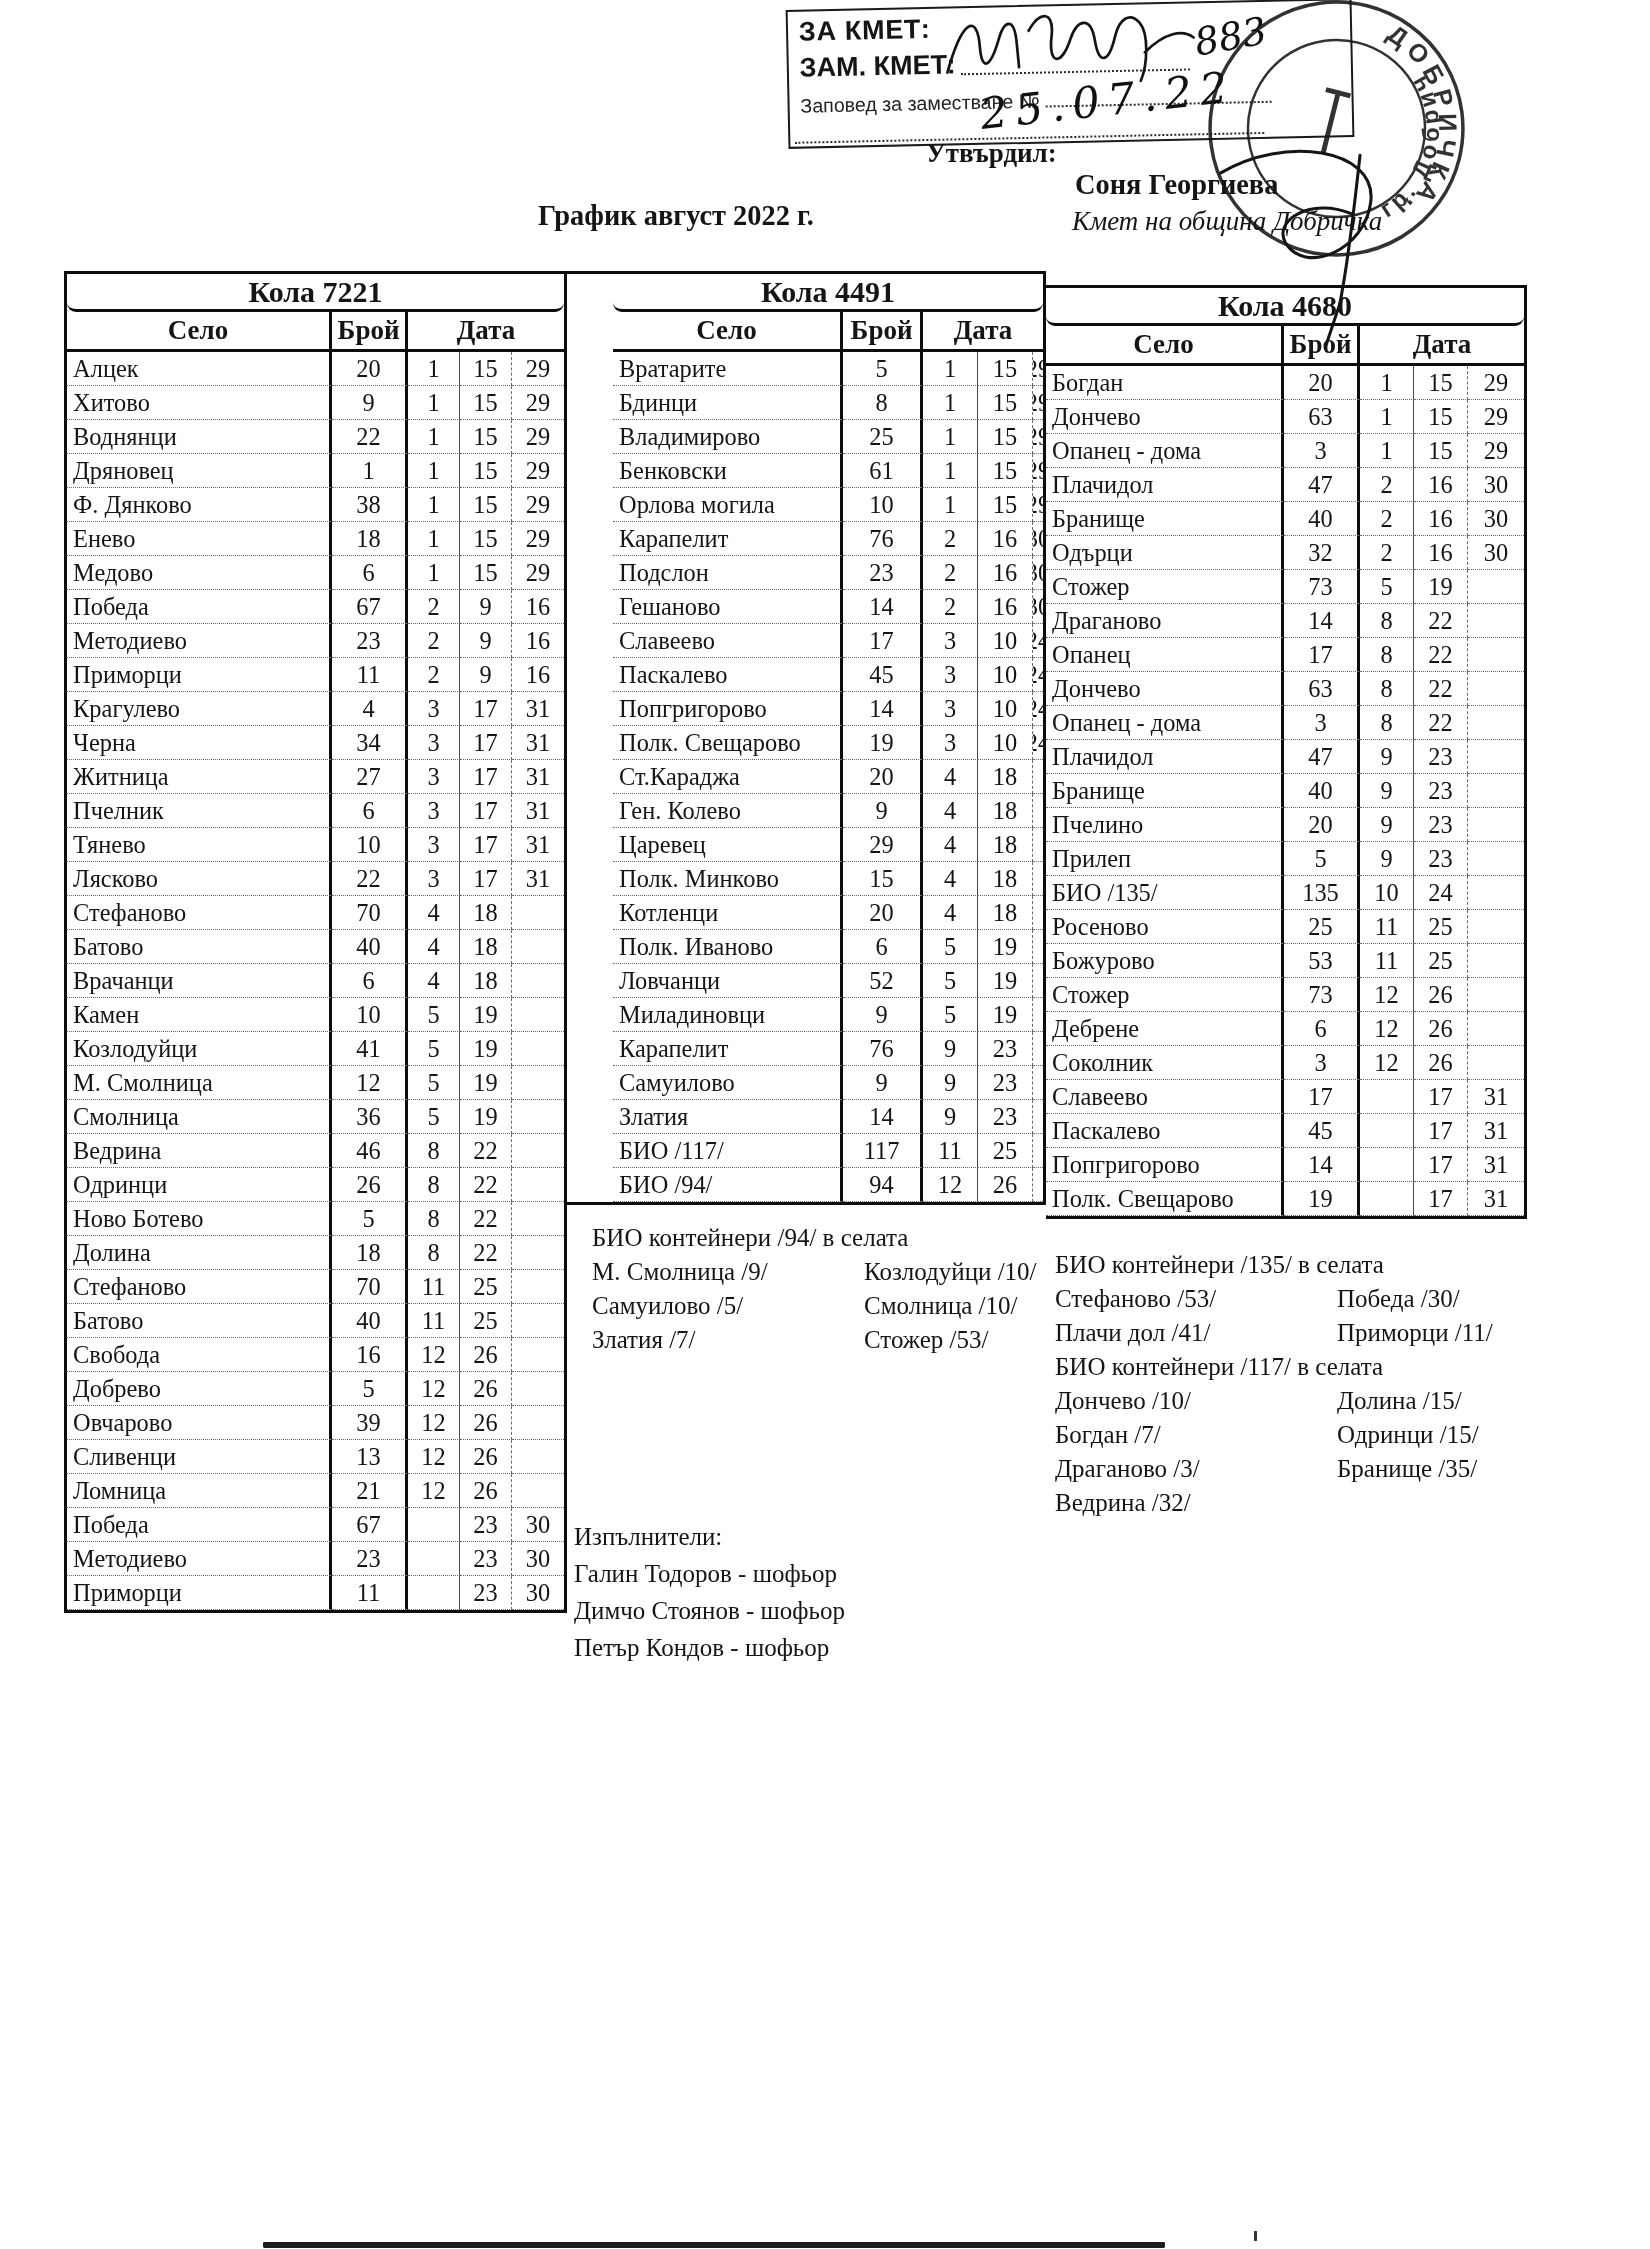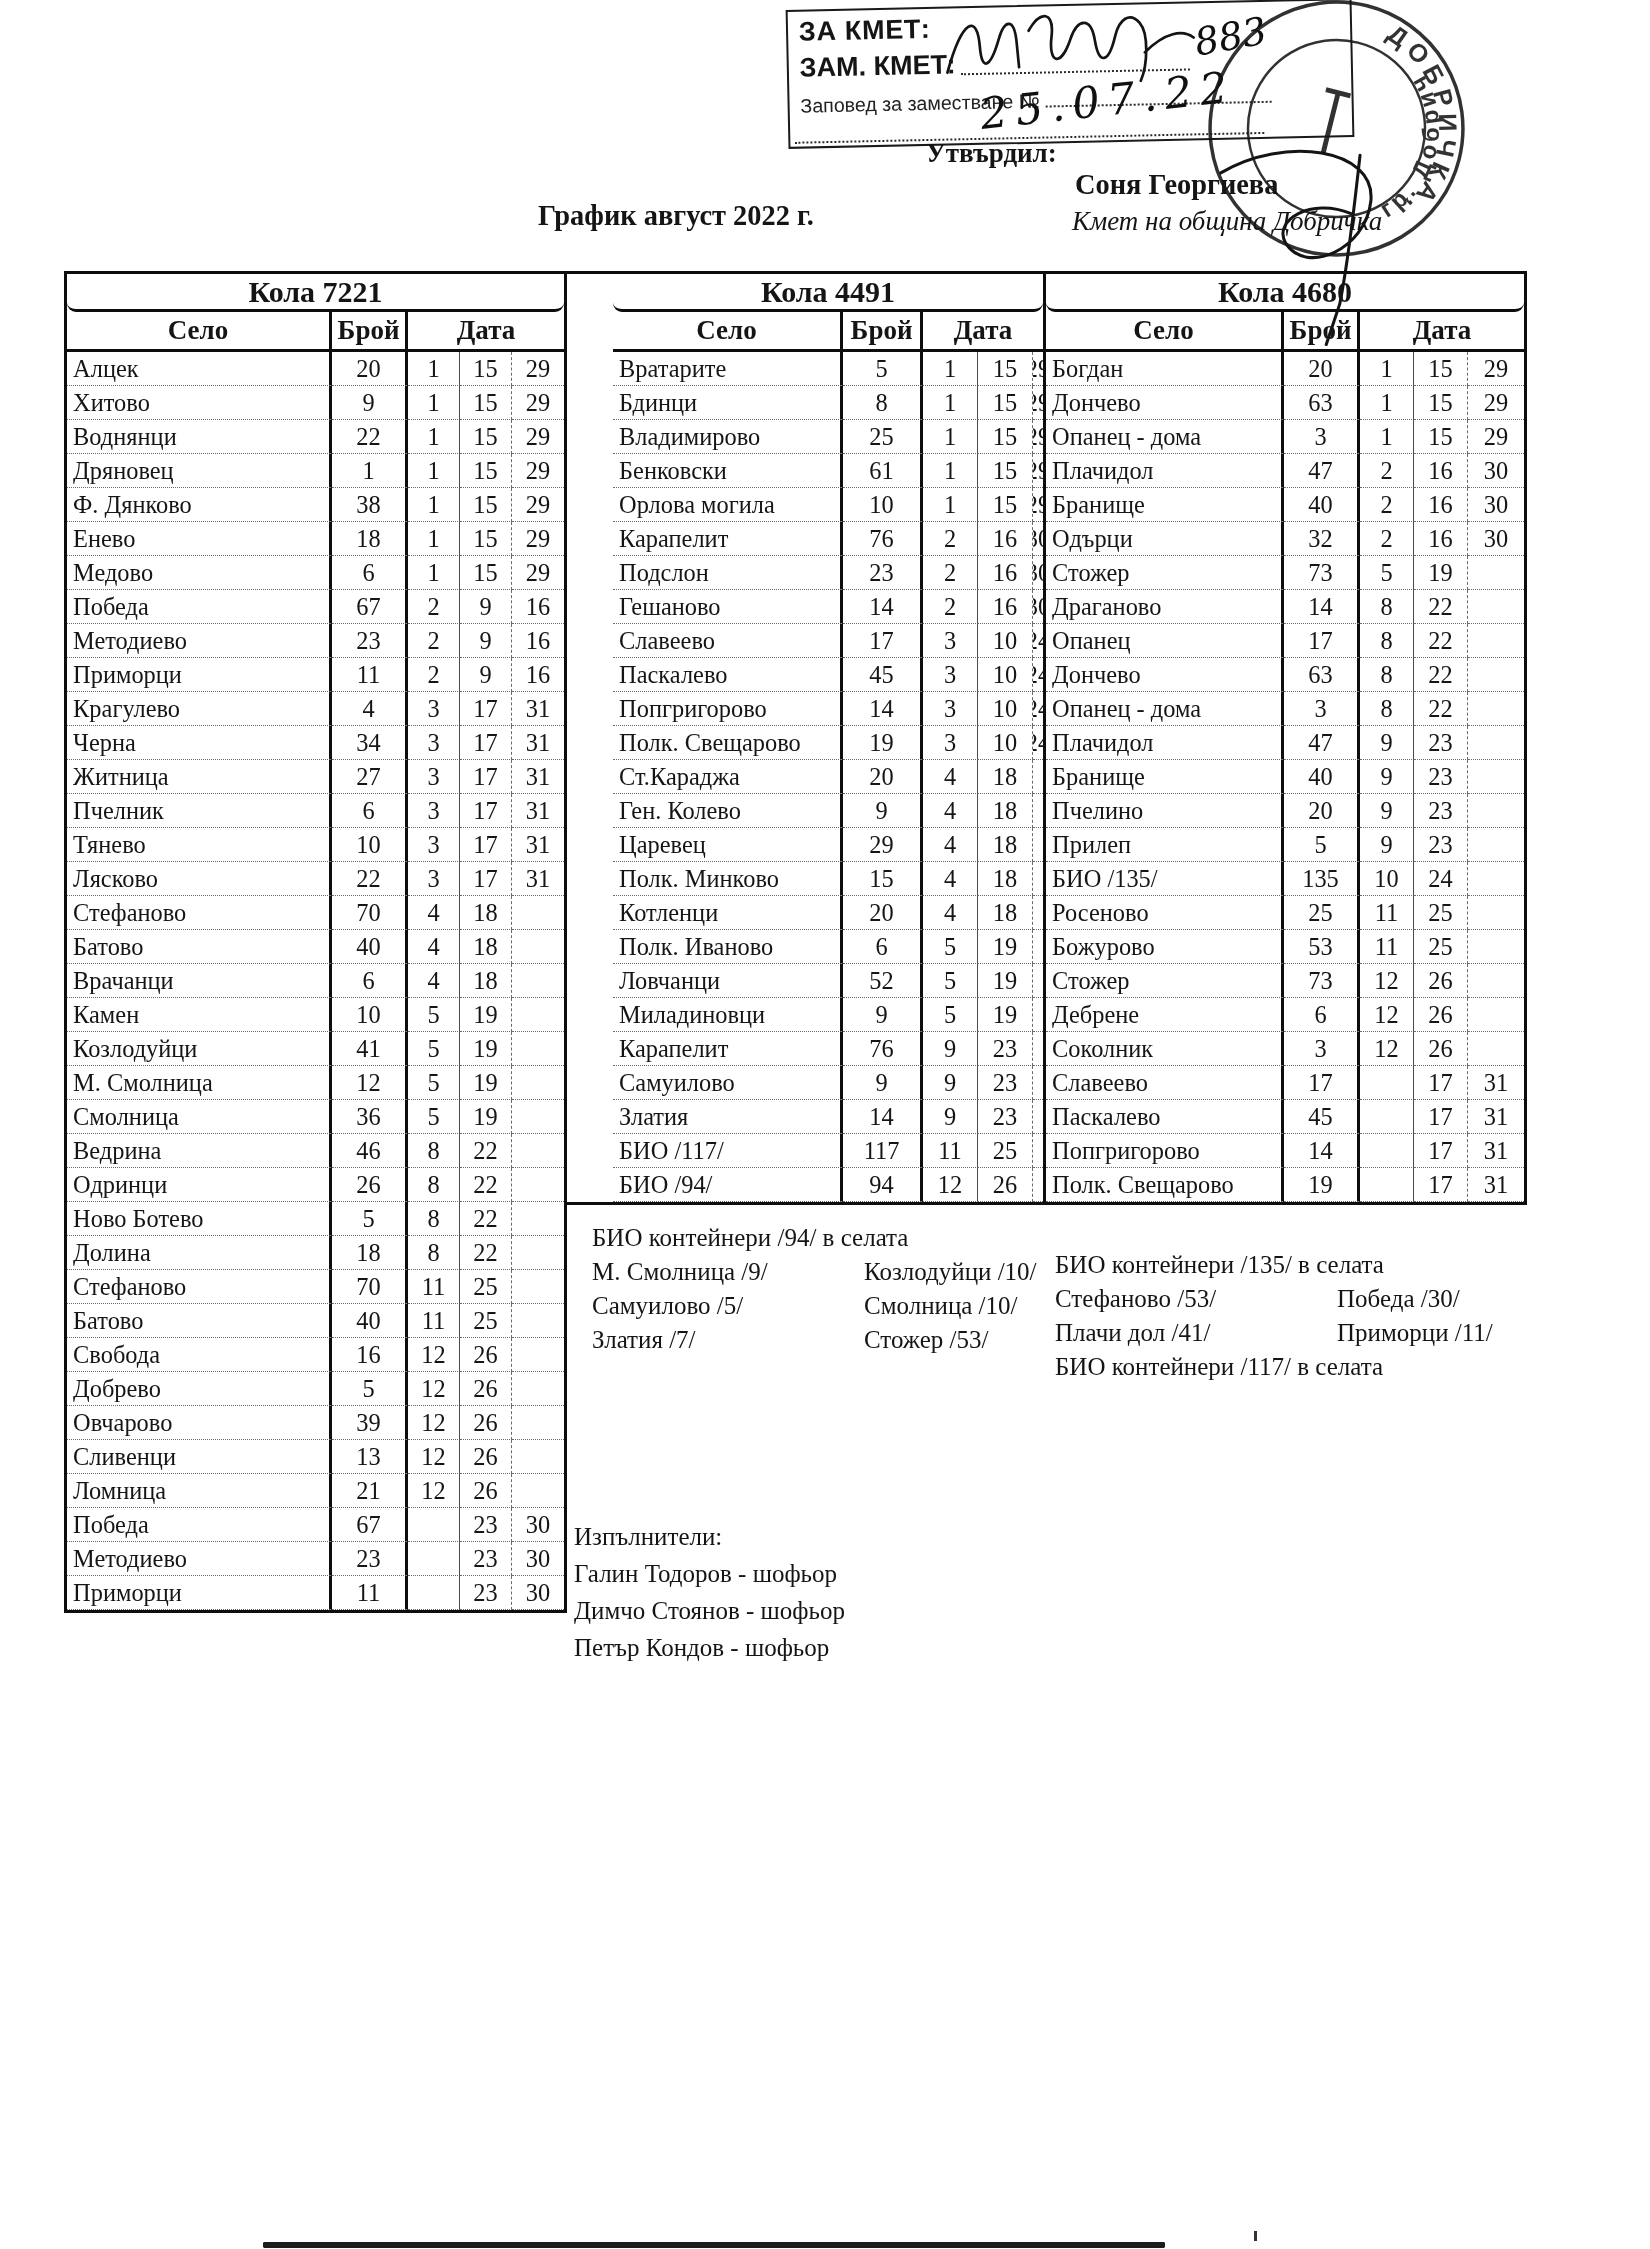--- a/index.html
+++ b/index.html
@@ -31,21 +31,21 @@
   .round-stamp{position:absolute;left:1189px;top:-19px;width:295px;height:295px;
                transform:rotate(14deg);opacity:.88;}
   .sig1{position:absolute;left:942px;top:5.4px;width:257px;height:88px;}
   .sig2{position:absolute;left:1210px;top:143px;width:196px;height:203px;}
 
   
   .tgroup{position:absolute;top:271px;box-sizing:border-box;background:transparent;
           border:3.4px solid #0d0d0d;}
   .g1{left:64px;width:503px;}
   .g2{left:567px;width:479px;border-left:none;padding-left:46px;}
-  .g3{left:1046px;width:481px;border-left:none;}
+  .g3{left:1046px;width:481px;border-left:none;margin-top:14px;}
   .g-title{height:35px;border-bottom:3.4px solid #0d0d0d;display:flex;align-items:center;
            justify-content:center;font-weight:bold;font-size:30px;border-radius:9px;}
   .g-cols{display:grid;height:37px;border-bottom:3.4px solid #0d0d0d;}
   .hc{display:flex;align-items:center;justify-content:center;font-weight:bold;font-size:27px;}
   .hv{grid-column:1;border-right:3.4px solid #0d0d0d;}
   .hn{grid-column:2;border-right:3.4px solid #0d0d0d;}
   .hd{grid-column:3/6;}
   .g-body{display:grid;grid-auto-rows:34px;}
   .g1 .g-cols,.g1 .g-body{grid-template-columns:265px 76px 52px 52px 1fr;}
   .g2 .g-cols,.g2 .g-body{grid-template-columns:230px 80px 55px 55px 1fr;}
@@ -622,20 +622,38 @@
         <div class="note-line">
           <span class="note-a">Стефаново /53/</span>
           <span class="note-b">Победа /30/</span>
         </div>
         <div class="note-line">
           <span class="note-a">Плачи дол /41/</span>
           <span class="note-b">Приморци /11/</span>
         </div>
       </div>
     <div class="note-title">БИО контейнери /117/ в селата</div>
+    <div>
+        <div class="note-line">
+          <span class="note-a">Дончево /10/</span>
+          <span class="note-b">Долина /15/</span>
+        </div>
+        <div class="note-line">
+          <span class="note-a">Богдан /7/</span>
+          <span class="note-b">Одринци /15/</span>
+        </div>
+        <div class="note-line">
+          <span class="note-a">Драганово /3/</span>
+          <span class="note-b">Бранище /35/</span>
+        </div>
+        <div class="note-line">
+          <span class="note-a">Ведрина /32/</span>
+          <span class="note-b"></span>
+        </div>
+      </div>
   </div>
 
   <div class="executors">
     <div class="exec-title">Изпълнители:</div>
     <div>
         <div class="exec-line">Галин Тодоров - шофьор</div>
         <div class="exec-line">Димчо Стоянов - шофьор</div>
         <div class="exec-line">Петър Кондов - шофьор</div>
       </div>
   </div>

